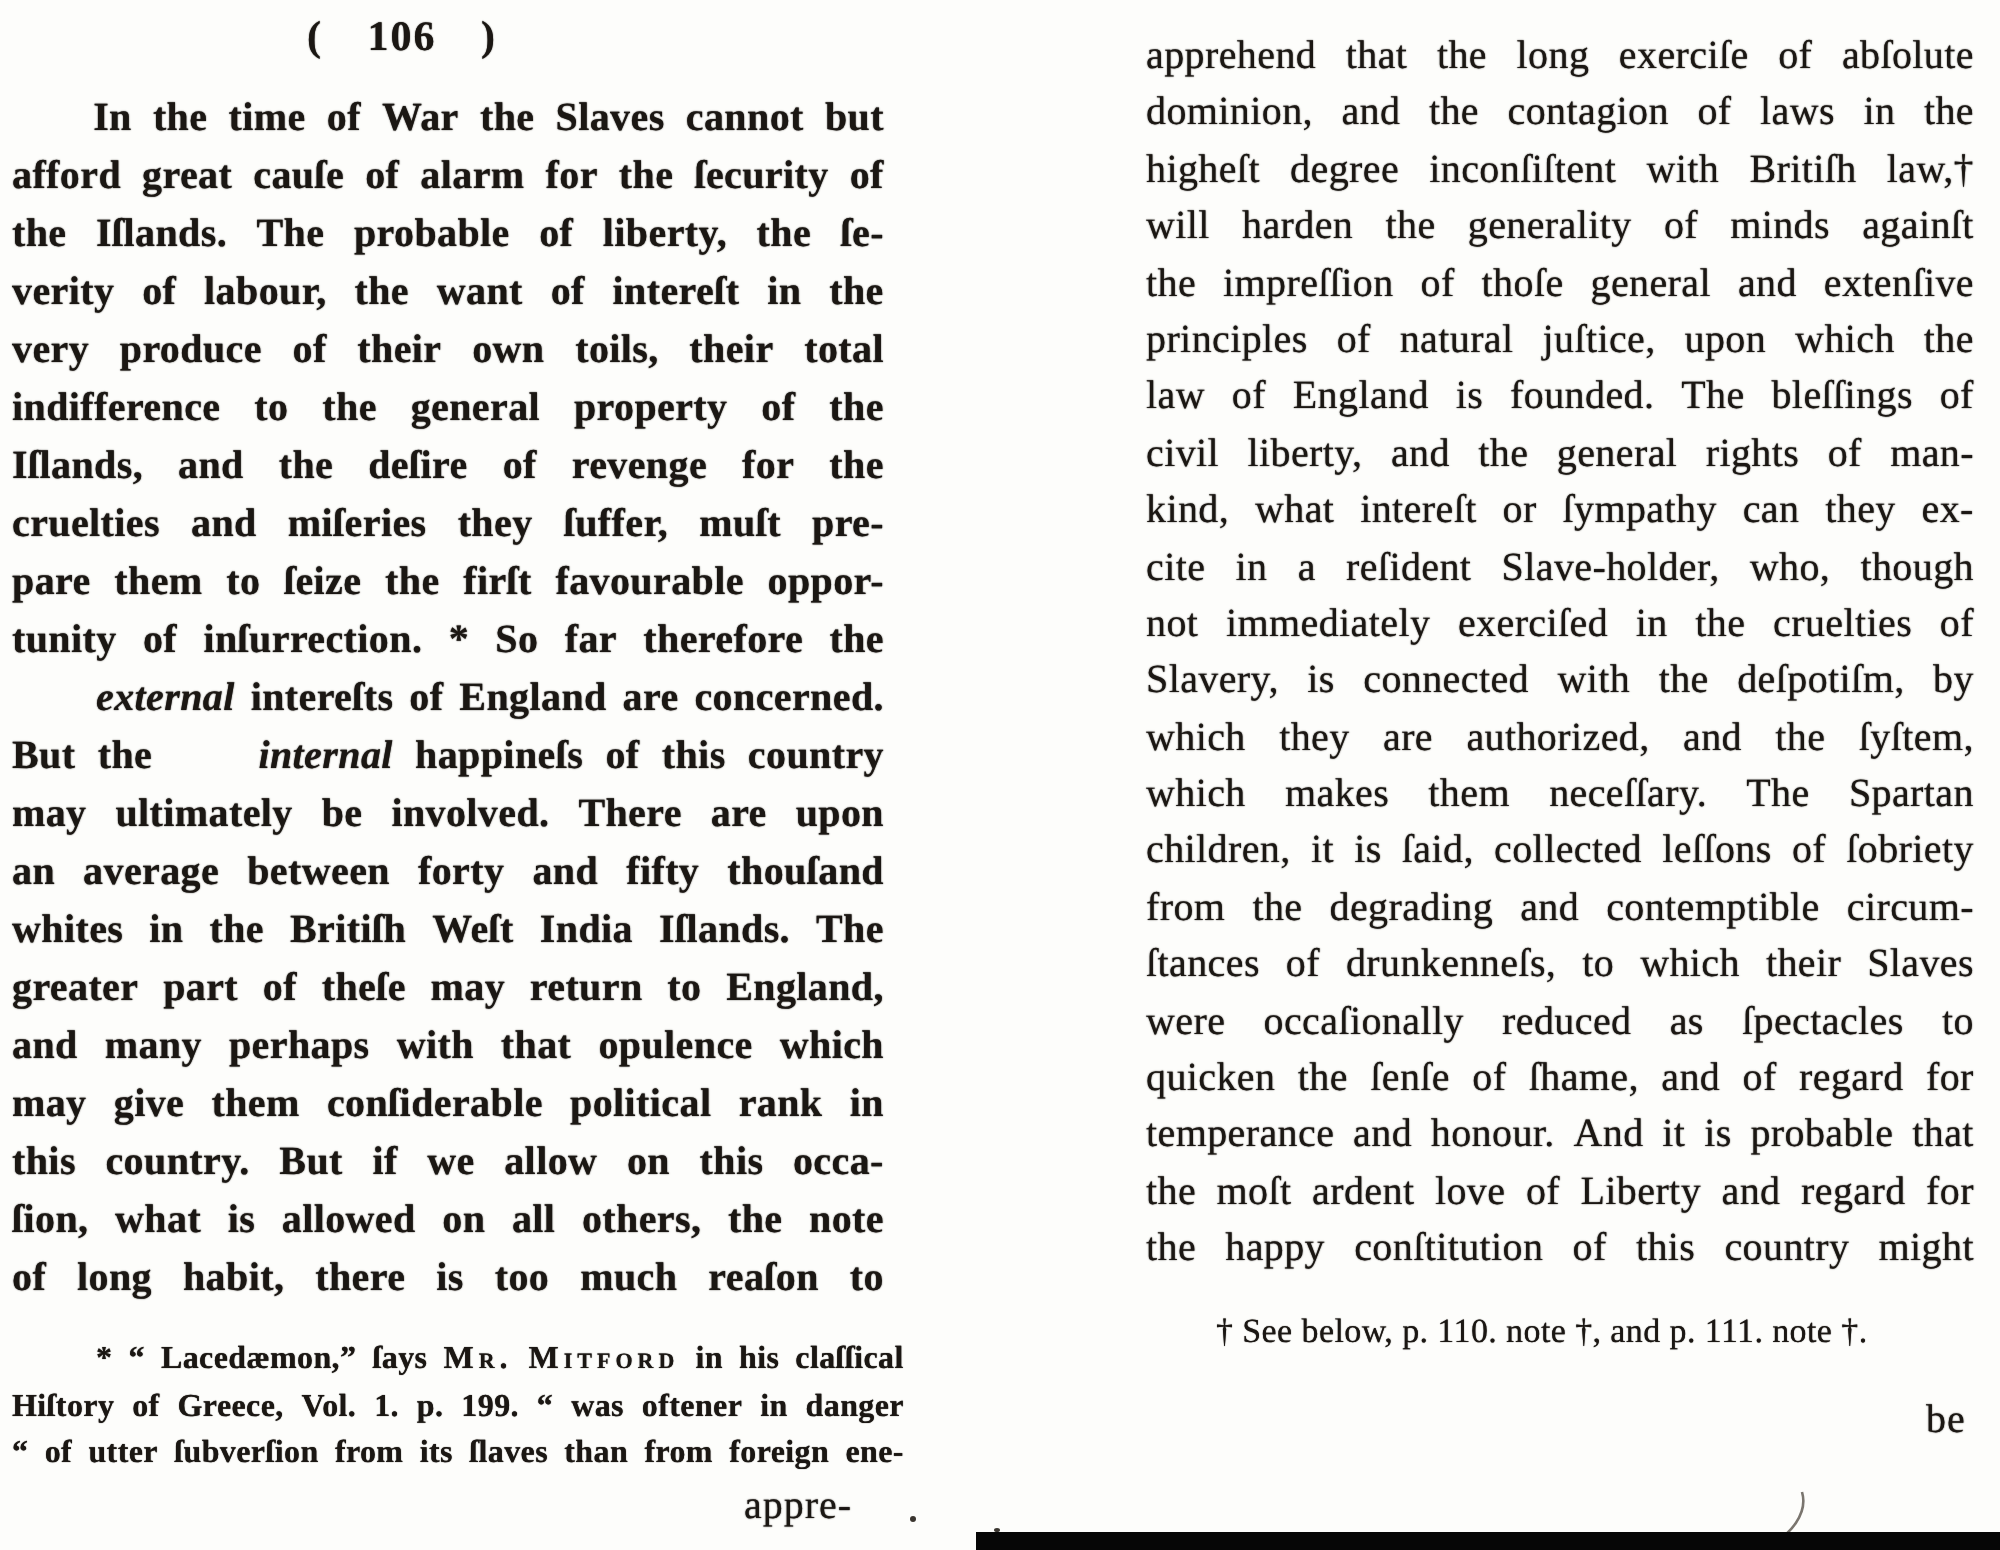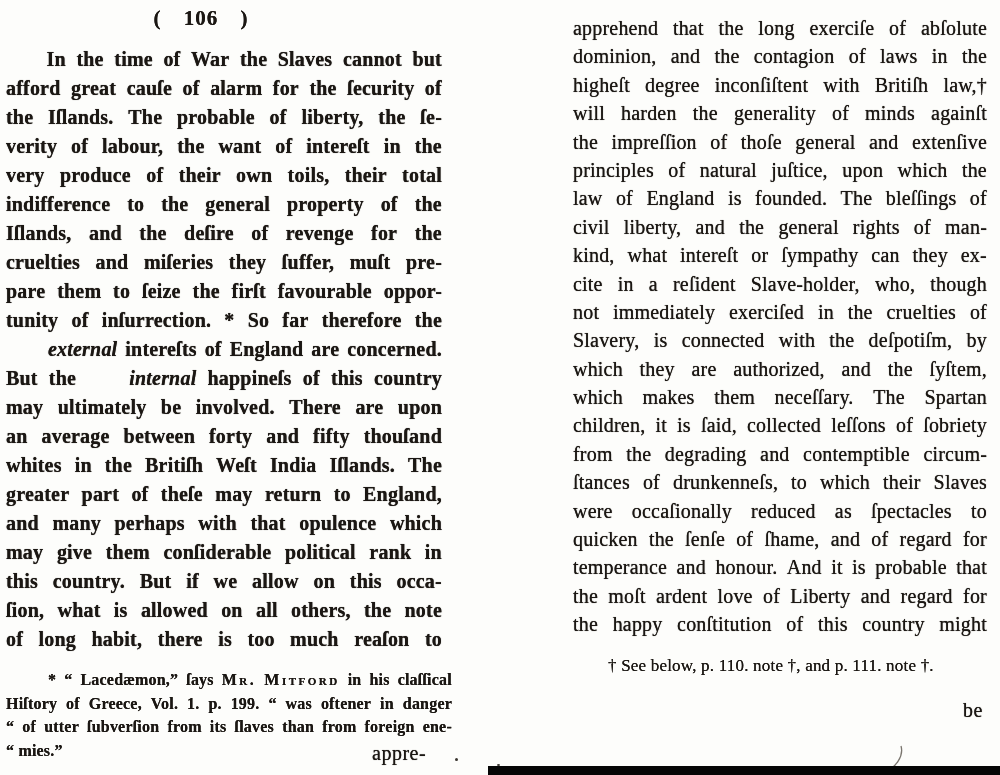--- a/index.html
+++ b/index.html
@@ -299,21 +299,20 @@
         <span>utter</span>
         <span>ſubverſion</span>
         <span>from</span>
         <span>its</span>
         <span>ſlaves</span>
         <span>than</span>
         <span>from</span>
         <span>foreign</span>
         <span>ene-</span>
       </div>
-      <div class="line nj"><span>“ mies.” </span></div>
     </div>
 </div>
 
 <div class="page page-right">
   <div class="body-block">
       <div class="line">
         <span>apprehend</span>
         <span>that</span>
         <span>the</span>
         <span>long</span>

